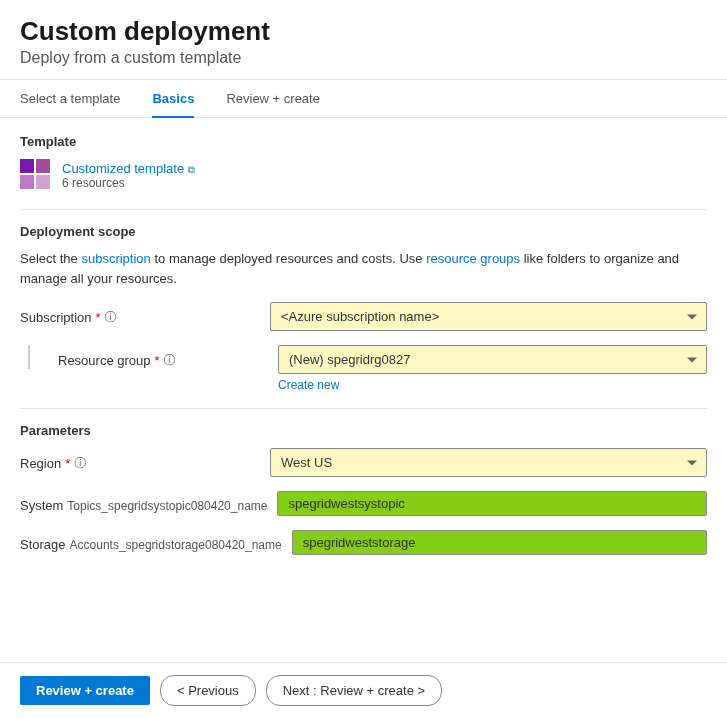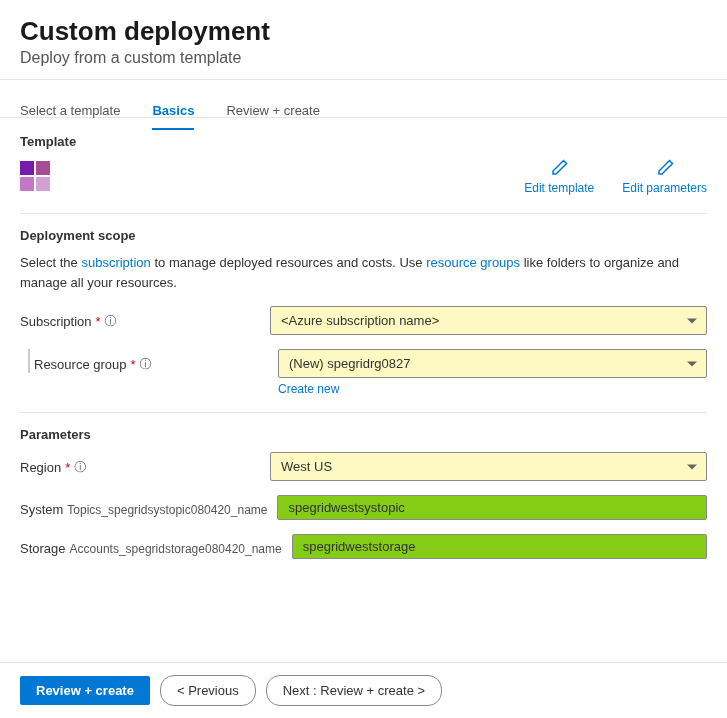--- a/index.html
+++ b/index.html
@@ -31,21 +31,21 @@
       border-bottom: 1px solid #e5e5e5;
       gap: 32px;
     }
     .tab {
       padding: 10px 0;
       font-size: 13px;
       cursor: pointer;
       color: #555;
       border-bottom: 2px solid transparent;
       position: relative;
-      top: 13px;
+      top: 1px;
     }
     .tab.active {
       color: #0078d4;
       border-bottom: 2px solid #0078d4;
       font-weight: 600;
     }
     .content {
       padding: 16px 20px;
     }
     .section-label {
@@ -133,21 +133,21 @@
     }
     .form-label .required {
       color: #c00;
     }
     .form-label .info-icon {
       color: #666;
       font-size: 12px;
       cursor: pointer;
     }
     .resource-group-label {
-      padding-left: 4px;
+      padding-left: 28px;
       border-left: 2px solid #ccc;
       margin-left: 8px;
     }
     .form-control-wrapper {
       flex: 1;
     }
     .select-wrapper {
       position: relative;
     }
     .select-wrapper::after {
@@ -256,33 +256,26 @@
     <div class="template-info">
       <div class="template-icon">
 
         <svg viewBox="0 0 32 32" xmlns="http://www.w3.org/2000/svg">
           <rect x="0" y="0" width="14" height="14" fill="#7719aa"></rect>
           <rect x="16" y="0" width="14" height="14" fill="#a64d97"></rect>
           <rect x="0" y="16" width="14" height="14" fill="#c278c8"></rect>
           <rect x="16" y="16" width="14" height="14" fill="#d4a0d4"></rect>
         </svg>
       </div>
-    </div>
-    <div class="template-actions">
-      <div class="template-action">
-        <svg viewBox="0 0 18 18" fill="none" xmlns="http://www.w3.org/2000/svg">
-          <path d="M13.5 1.5L16.5 4.5L6 15H3V12L13.5 1.5Z" stroke="#0078d4" stroke-width="1.5" fill="none"></path>
-        </svg>
-        <span>Edit template</span>
-      </div>
-      <div class="template-action">
-        <svg viewBox="0 0 18 18" fill="none" xmlns="http://www.w3.org/2000/svg">
-          <path d="M13.5 1.5L16.5 4.5L6 15H3V12L13.5 1.5Z" stroke="#0078d4" stroke-width="1.5" fill="none"></path>
-        </svg>
-        <span>Edit parameters</span>
+      <div>
+        <div>
+          <a class="template-name" href="#">Customized template</a>
+          <span style="color:#0078d4;font-size:10px;"> ⧉</span>
+        </div>
+        <div class="template-resources">6 resources</div>
       </div>
     </div>
   </div>
 
   <hr class="divider">
 
   <div class="deployment-scope-section">
     <div class="section-label">Deployment scope</div>
     <div class="deployment-scope-desc">
       Select the <a href="#">subscription</a> to manage deployed resources and costs. Use <a href="#">resource groups</a> like folders to organize and manage all your resources.

